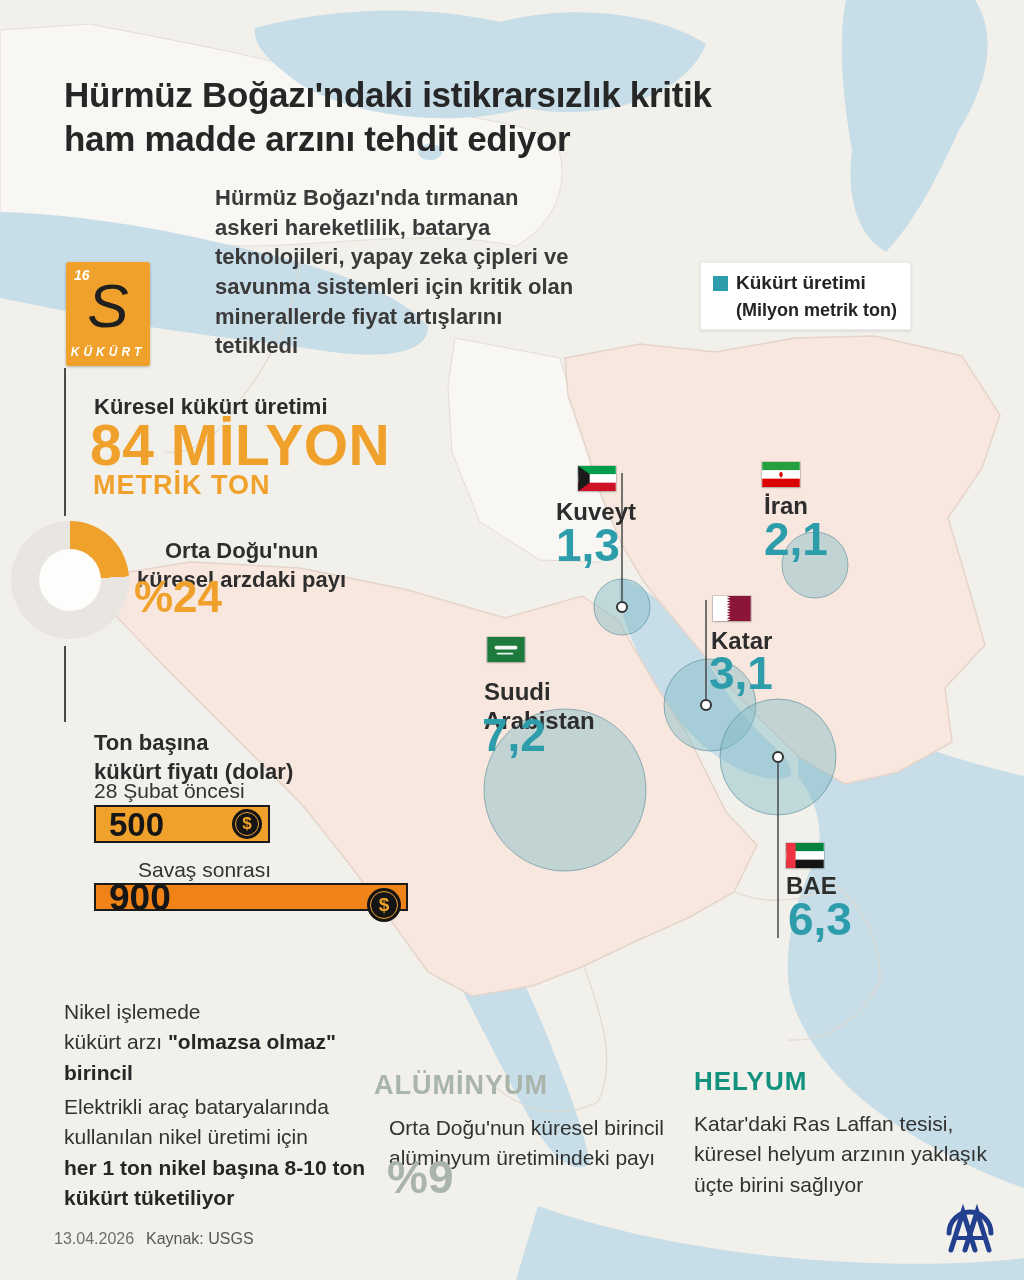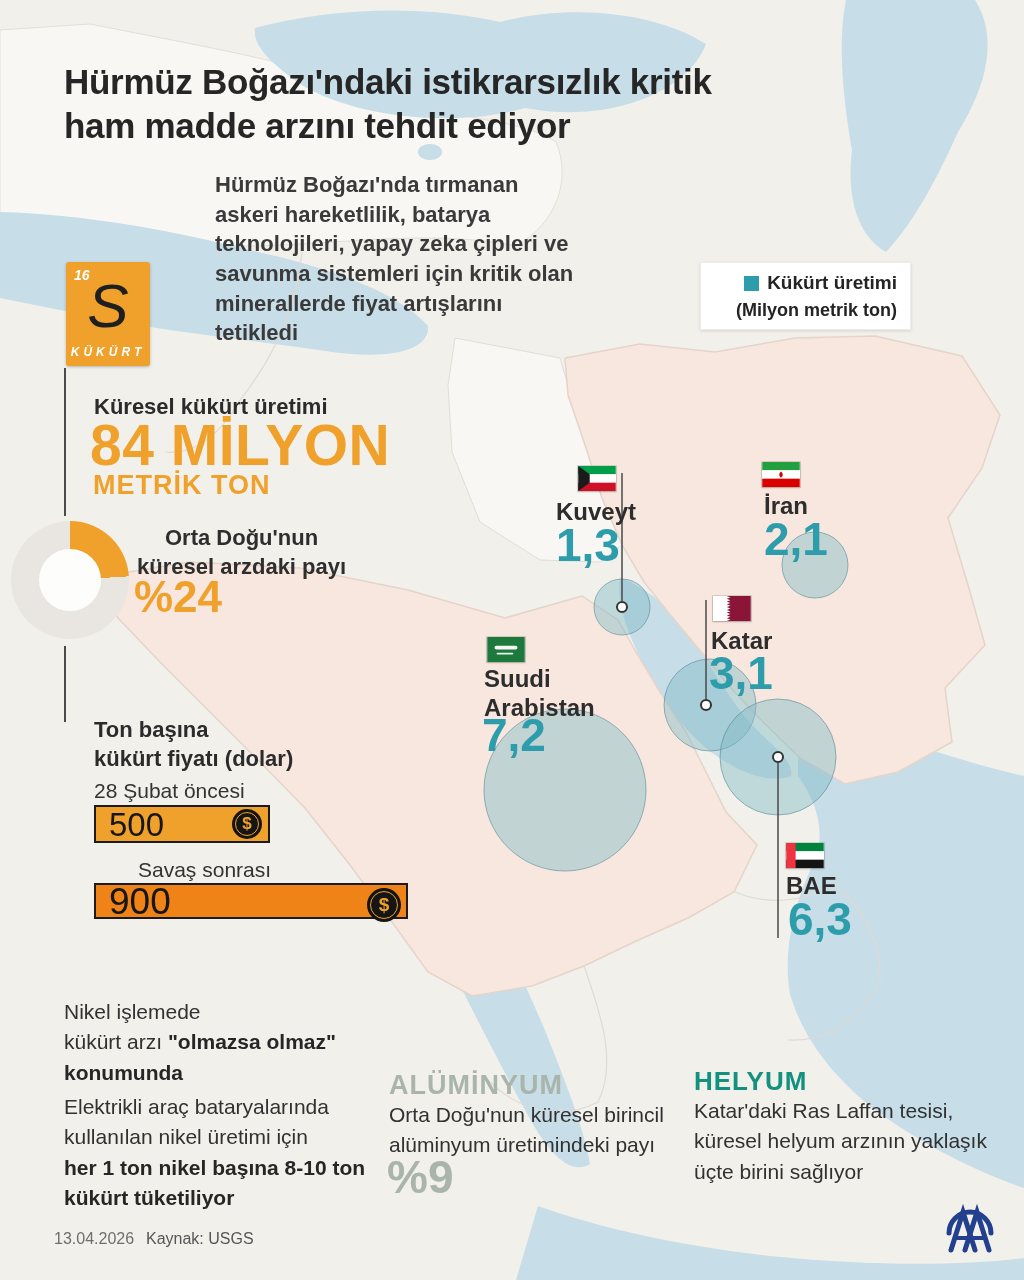--- a/index.html
+++ b/index.html
@@ -1,21 +1,21 @@
 <!DOCTYPE html>
 <html><head>
 <meta charset="utf-8">
 <style>
   html,body{margin:0;padding:0;background:#ffffff;}
   #canvas{
     position:relative;width:1024px;height:1280px;overflow:hidden;
     font-family:"Liberation Sans",sans-serif;color:#2b2b2b;background:#f2f0eb;
   }
   .abs{position:absolute;}
-  .pre{white-space:pre-line;}
+  .pre{white-space:pre-line;margin-top:13px;}
   #map-svg{position:absolute;left:0;top:0;z-index:0;}
   .ovl{z-index:2;}
 
   .title{font-size:35px;font-weight:800;line-height:1.26;color:#262626;letter-spacing:-0.3px;}
   .intro{font-size:22px;font-weight:600;line-height:1.35;color:#3a3a3a;width:460px;}
 
   .element-card{width:84px;height:104px;background:#F0A12B;border-radius:3px;
     box-shadow:0 1px 3px rgba(0,0,0,.25);}
   .element-num{position:absolute;top:5px;left:8px;font-size:14px;font-weight:700;color:#fff;}
   .element-sym{position:absolute;top:8px;left:0;right:0;text-align:center;font-size:62px;font-weight:500;color:#1f1f1f;}
@@ -31,28 +31,28 @@
     background:conic-gradient(#F0A12B 0 24%, #E9E6E2 24% 100%);}
   .donut::after{content:"";position:absolute;inset:28px;border-radius:50%;background:#fdfdfc;}
   .share-label{font-size:22px;font-weight:600;line-height:1.3;color:#2e2e2e;}
   .share-value{font-size:44px;font-weight:800;color:#F0A12B;}
 
   .price-title{font-size:22px;font-weight:700;line-height:1.3;color:#2b2b2b;}
   .bar-label{font-size:21px;font-weight:500;color:#333;}
   .bar{border:2px solid #1b1b1b;display:flex;align-items:center;box-sizing:border-box;}
   .bar1{background:#F0A12B;}
   .bar2{background:#EF8318;}
-  .bar-value{font-size:33px;font-weight:400;color:#161616;padding-left:13px;line-height:1;}
+  .bar-value{font-size:33px;font-weight:700;color:#161616;padding-left:13px;line-height:1;}
   .coin{position:absolute;border-radius:50%;background:#151515;}
   .coin-ring{position:absolute;inset:3px;border:1px solid #F0A12B;border-radius:50%;
     display:flex;align-items:center;justify-content:center;color:#F0A12B;font-weight:700;}
 
   .legend{background:#ffffff;border:1px solid #ececec;box-shadow:0 1px 3px rgba(0,0,0,.12);
     padding:9px 13px 8px 12px;}
-  .legend-row1{display:flex;align-items:center;gap:8px;font-size:19px;font-weight:700;color:#242424;justify-content:flex-end;}
+  .legend-row1{display:flex;align-items:center;gap:8px;font-size:19px;font-weight:700;color:#242424;}
   .legend-sq{width:15px;height:15px;background:#2D9DAB;flex:0 0 auto;}
   .legend-row2{font-size:18px;font-weight:700;color:#242424;padding-left:23px;margin-top:6px;}
 
   .flag{box-shadow:0 0 0 1px rgba(0,0,0,.12),0 1px 2px rgba(0,0,0,.2);line-height:0;background:#fff;}
   .cname{font-size:24px;font-weight:600;color:#2d2d2d;line-height:1.22;}
   .cvalue{font-size:46px;font-weight:800;color:#2D9DAB;line-height:1;}
 
   .body-txt{font-size:21px;font-weight:500;line-height:1.45;color:#313131;}
   .body-txt b{font-weight:800;color:#262626;}
   .alu-head{font-size:27px;font-weight:800;letter-spacing:1px;color:#A9B4AA;}
@@ -144,21 +144,21 @@
 
   <div class="abs ovl bar-label" style="left:94px;top:779px;">28 Şubat öncesi</div>
   <div class="abs ovl bar bar1" style="left:94px;top:805px;width:176px;height:38px;">
     <span class="bar-value">500</span>
     <span class="coin" style="right:6px;top:2px;width:30px;height:30px;">
       <span class="coin-ring" style="font-size:17px;">$</span>
     </span>
   </div>
 
   <div class="abs ovl bar-label" style="left:94px;top:858px;margin-left:44px;">Savaş sonrası</div>
-  <div class="abs ovl bar bar2" style="left:94px;top:883px;width:314px;height:36px;">
+  <div class="abs ovl bar bar2" style="left:94px;top:883px;width:314px;height:28px;">
     <span class="bar-value" style="font-size:37px;">900</span>
     <span class="coin" style="right:5px;top:3px;width:34px;height:34px;">
       <span class="coin-ring" style="font-size:19px;">$</span>
     </span>
   </div>
 
   <div class="abs ovl legend" style="left:700px;top:262px;">
     <div class="legend-row1">
       <span class="legend-sq"></span>
       <span>Kükürt üretimi</span>
@@ -217,31 +217,31 @@
     </svg>
   </div>
   <div class="abs ovl cname" style="left:786px;top:871px;">BAE</div>
   <div class="abs ovl cvalue" style="left:788px;top:896px;">6,3</div>
 
   <div class="abs ovl body-txt" style="left:64px;top:997px;">
     <div><span>Nikel işlemede</span></div>
     <div>
       <span>kükürt arzı </span><b>"olmazsa olmaz"</b>
     </div>
-    <div><b>konumunda</b></div>
+    <div><b>birincil</b></div>
   </div>
 
   <div class="abs ovl body-txt" style="left:64px;top:1092px;">
     <div>Elektrikli araç bataryalarında</div>
     <div>kullanılan nikel üretimi için</div>
     <div><b>her 1 ton nikel başına 8-10 ton</b></div>
     <div><b>kükürt tüketiliyor</b></div>
   </div>
 
-  <div class="abs ovl alu-head" style="left:389px;top:1070px;">ALÜMİNYUM</div>
+  <div class="abs ovl alu-head" style="left:374px;top:1070px;">ALÜMİNYUM</div>
   <div class="abs ovl body-txt pre" style="left:389px;top:1100px;">Orta Doğu'nun küresel birincil
 alüminyum üretimindeki payı</div>
   <div class="abs ovl alu-val" style="left:387px;top:1150px;">%9</div>
 
   <div class="abs ovl hel-head" style="left:694px;top:1066px;">HELYUM</div>
   <div class="abs ovl body-txt pre" style="left:694px;top:1096px;">Katar'daki Ras Laffan tesisi,
 küresel helyum arzının yaklaşık
 üçte birini sağlıyor</div>
 
   <div class="abs ovl foot" style="left:54px;top:1230px;">13.04.2026</div>

